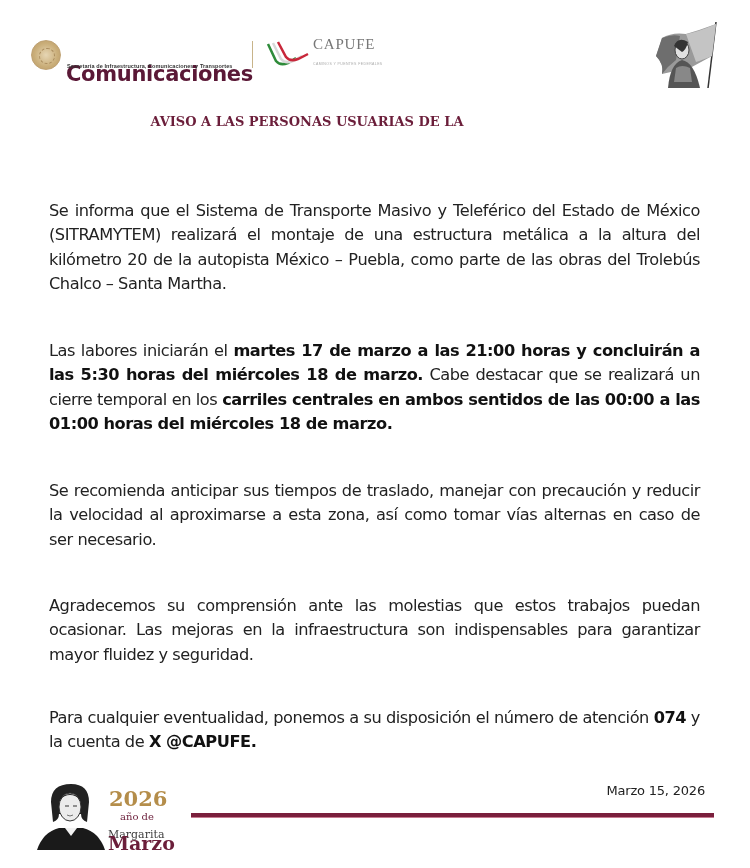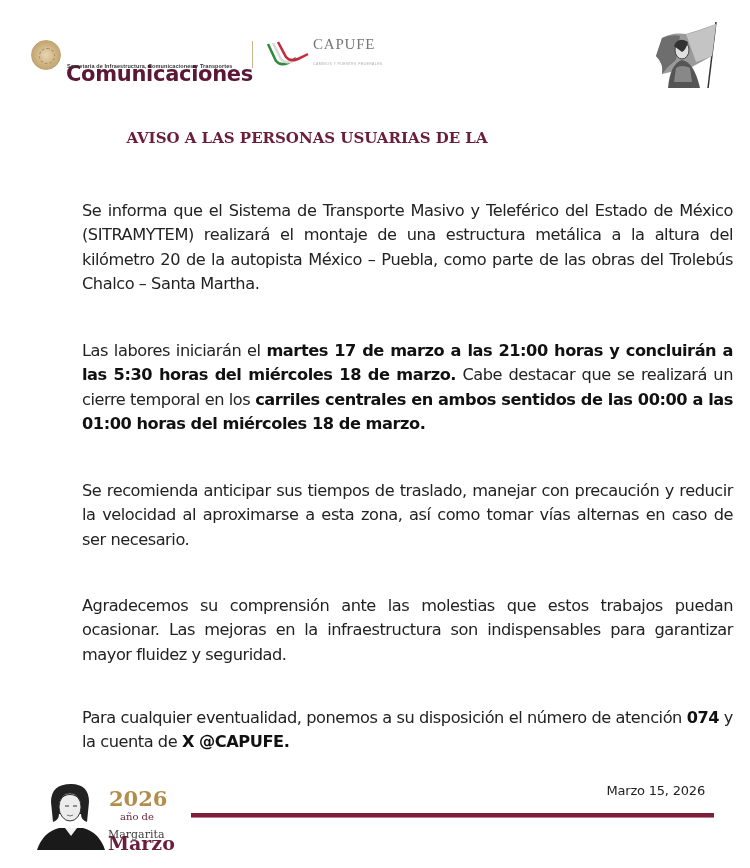--- a/index.html
+++ b/index.html
@@ -14,26 +14,26 @@
           border: 1px dashed #a98b5c; }
   .brand-title { position: absolute; left: 66px; top: 38px; font-family: "DejaVu Sans", sans-serif; font-weight: bold;
           font-size: 21px; color: #5a1836; letter-spacing: -0.3px; margin-top: 24px; }
   .brand-sub { position: absolute; left: 67px; top: 63px; font-size: 5.5px; color: #333; font-weight: bold; letter-spacing: 0.1px; white-space: nowrap; }
   .brand-divider { position: absolute; left: 252px; top: 41px; width: 1px; height: 27px; background: #c8b48a; }
   .capufe-mark { position: absolute; left: 266px; top: 41px; width: 44px; height: 26px; }
   .capufe-title { position: absolute; left: 313px; top: 36px; font-family: "Liberation Serif", serif; font-size: 15px; color: #777; letter-spacing: 0.8px; }
   .capufe-sub { position: absolute; left: 313px; top: 62px; font-size: 3.5px; color: #aaa; letter-spacing: 0.4px; white-space: nowrap; }
   .heroine { position: absolute; left: 650px; top: 20px; width: 72px; height: 70px; }
 
-  .title { position: absolute; left: 0; top: 124px; width: 614px; text-align: center;
-           font-family: "DejaVu Serif", serif; font-weight: bold; font-size: 15px; line-height: 28px;
+  .title { position: absolute; left: 0; top: 108px; width: 614px; text-align: center;
+           font-family: "DejaVu Serif", serif; font-weight: bold; font-size: 13px; line-height: 28px;
            color: #6b1e3a; }
 
   .para { position: absolute; left: 49px; width: 651px; font-size: 16.2px; line-height: 24.3px; text-align: justify; color: #222;
-          font-family: "DejaVu Sans", sans-serif; letter-spacing: -0.45px; word-spacing: 0px; margin-left: 33px; }
+          font-family: "DejaVu Sans", sans-serif; letter-spacing: -0.45px; word-spacing: 0px; }
   .para b { font-weight: bold; color: #111; }
   .p1 { top: 199px; }
   .p2 { top: 339px; }
   .p3 { top: 479px; }
   .p4 { top: 594px; }
   .p5 { top: 706px; }
 
   .date { position: absolute; right: 45px; top: 783px; font-family: "DejaVu Sans", sans-serif; font-size: 13px; color: #222; letter-spacing: -0.2px; }
   .rule { position: absolute; left: 191px; top: 813px; width: 523px; height: 5px; background: #7a1f3c; border-bottom: 1px solid #c77a90; }
 

